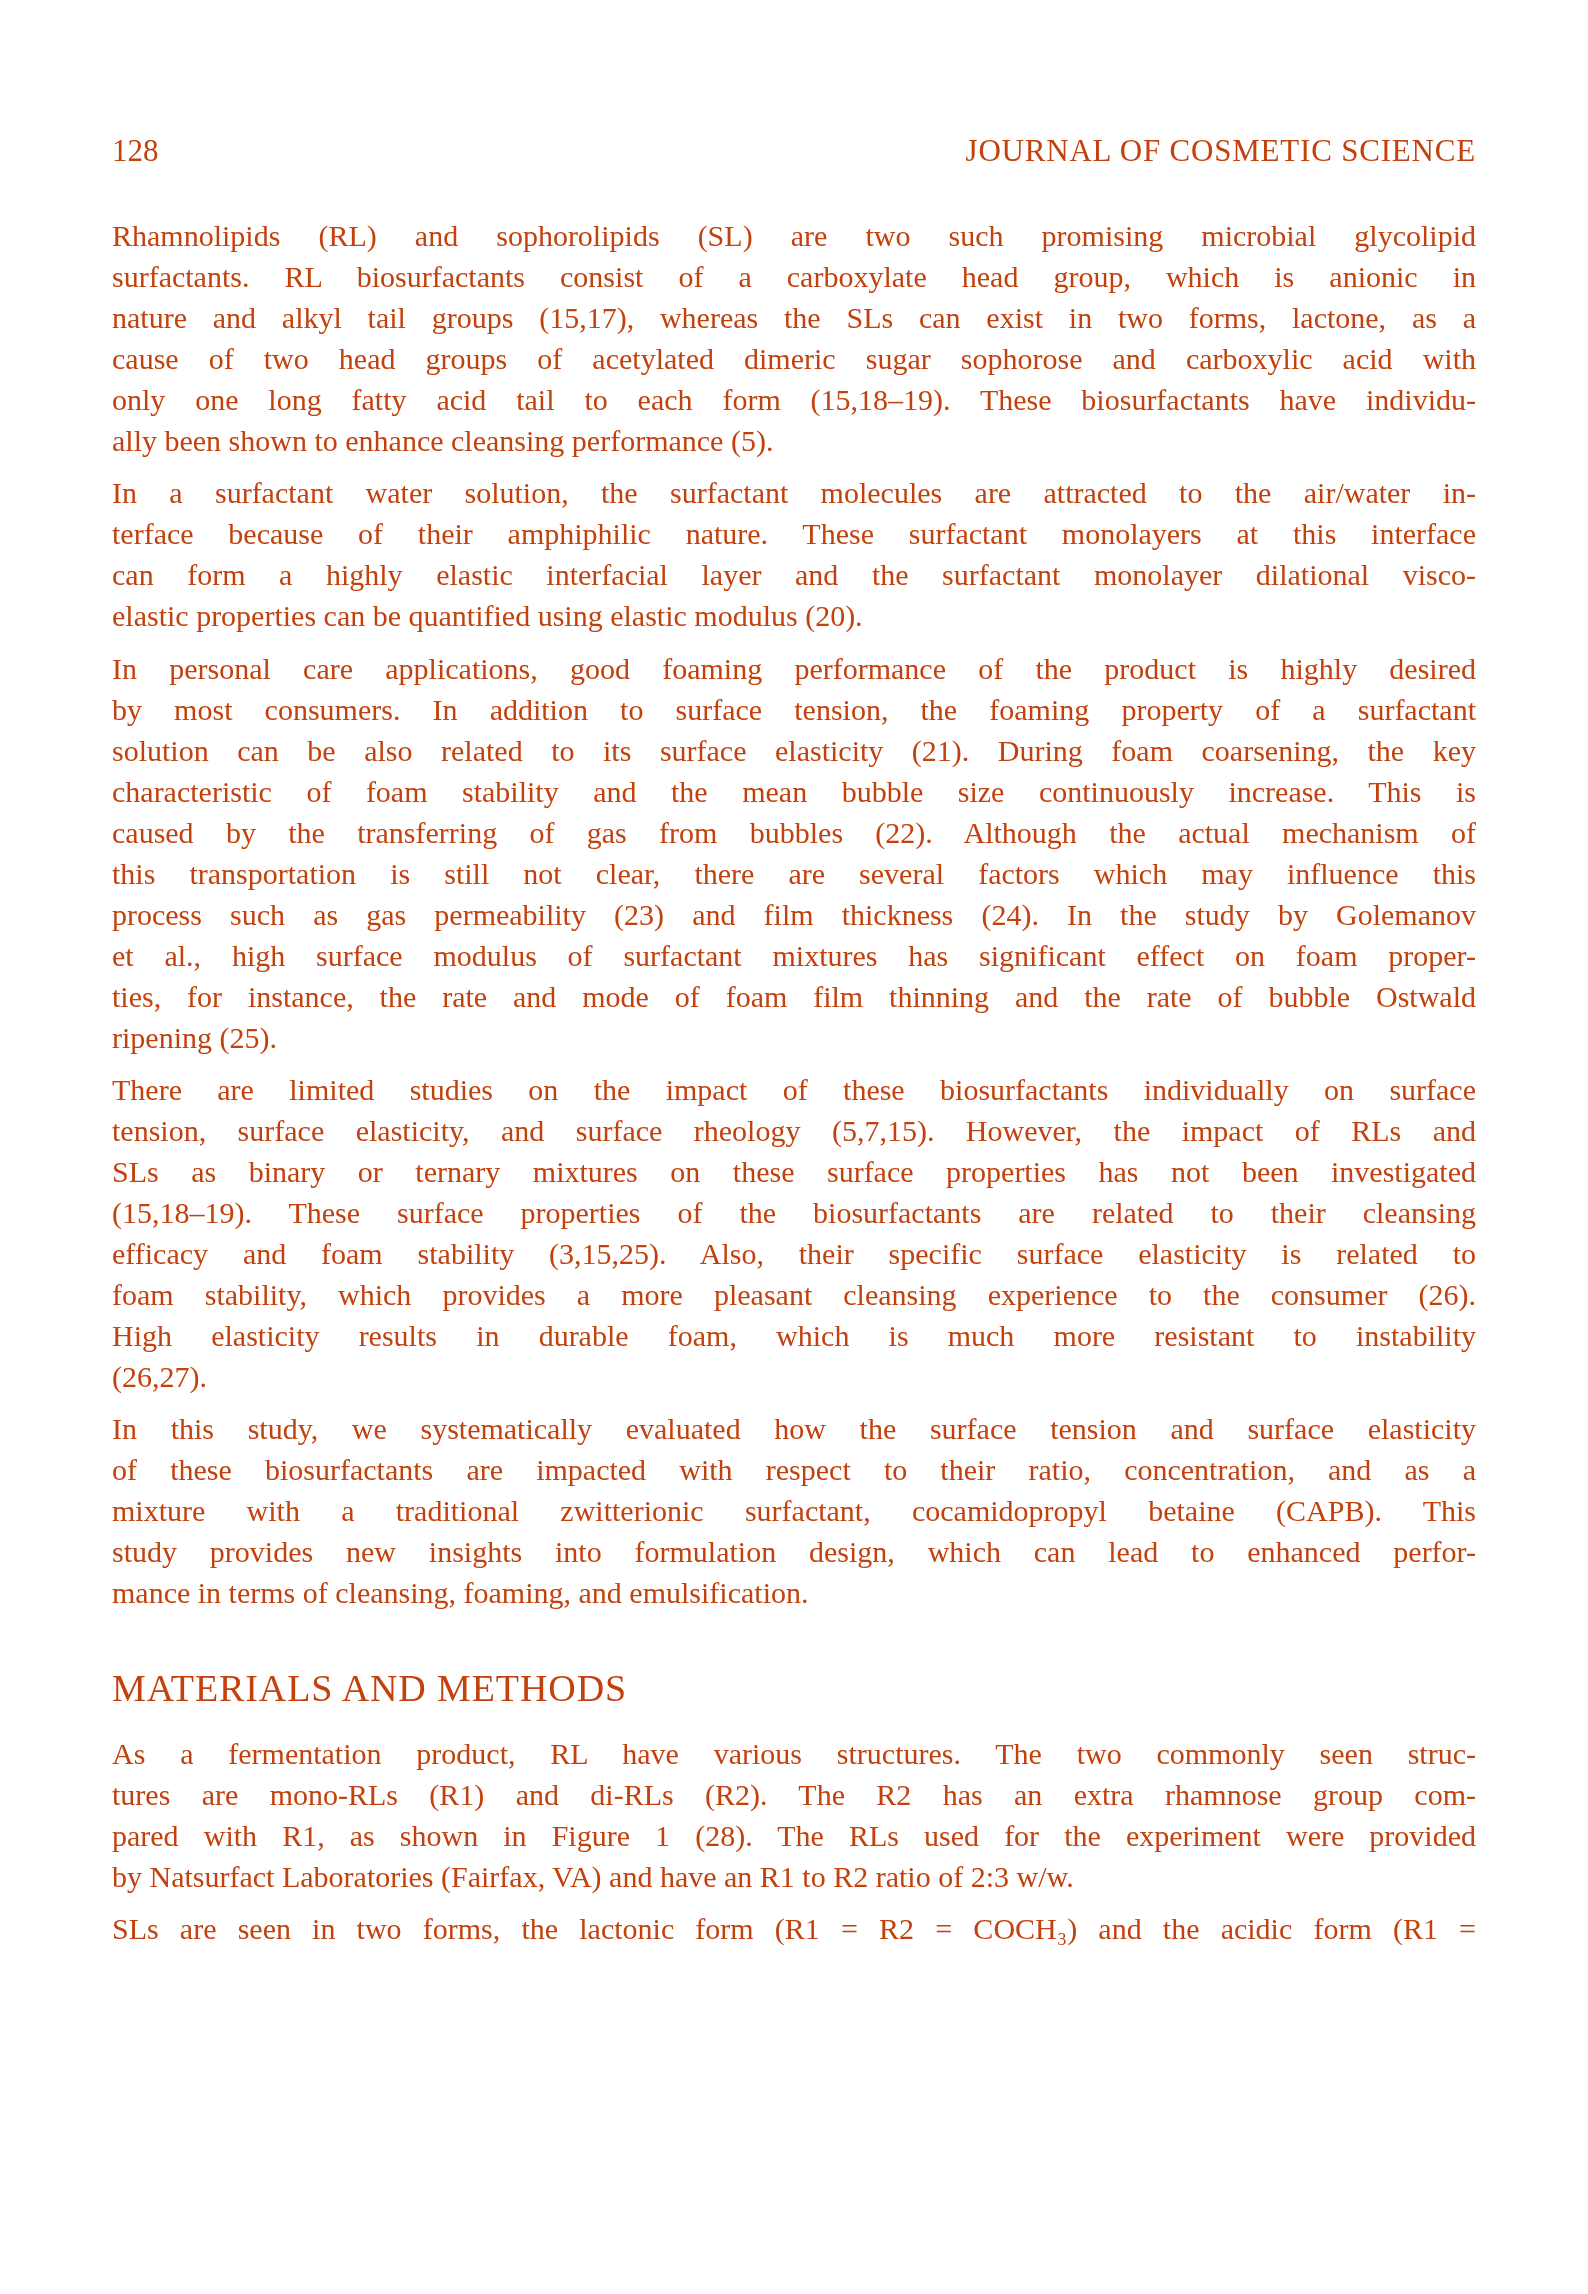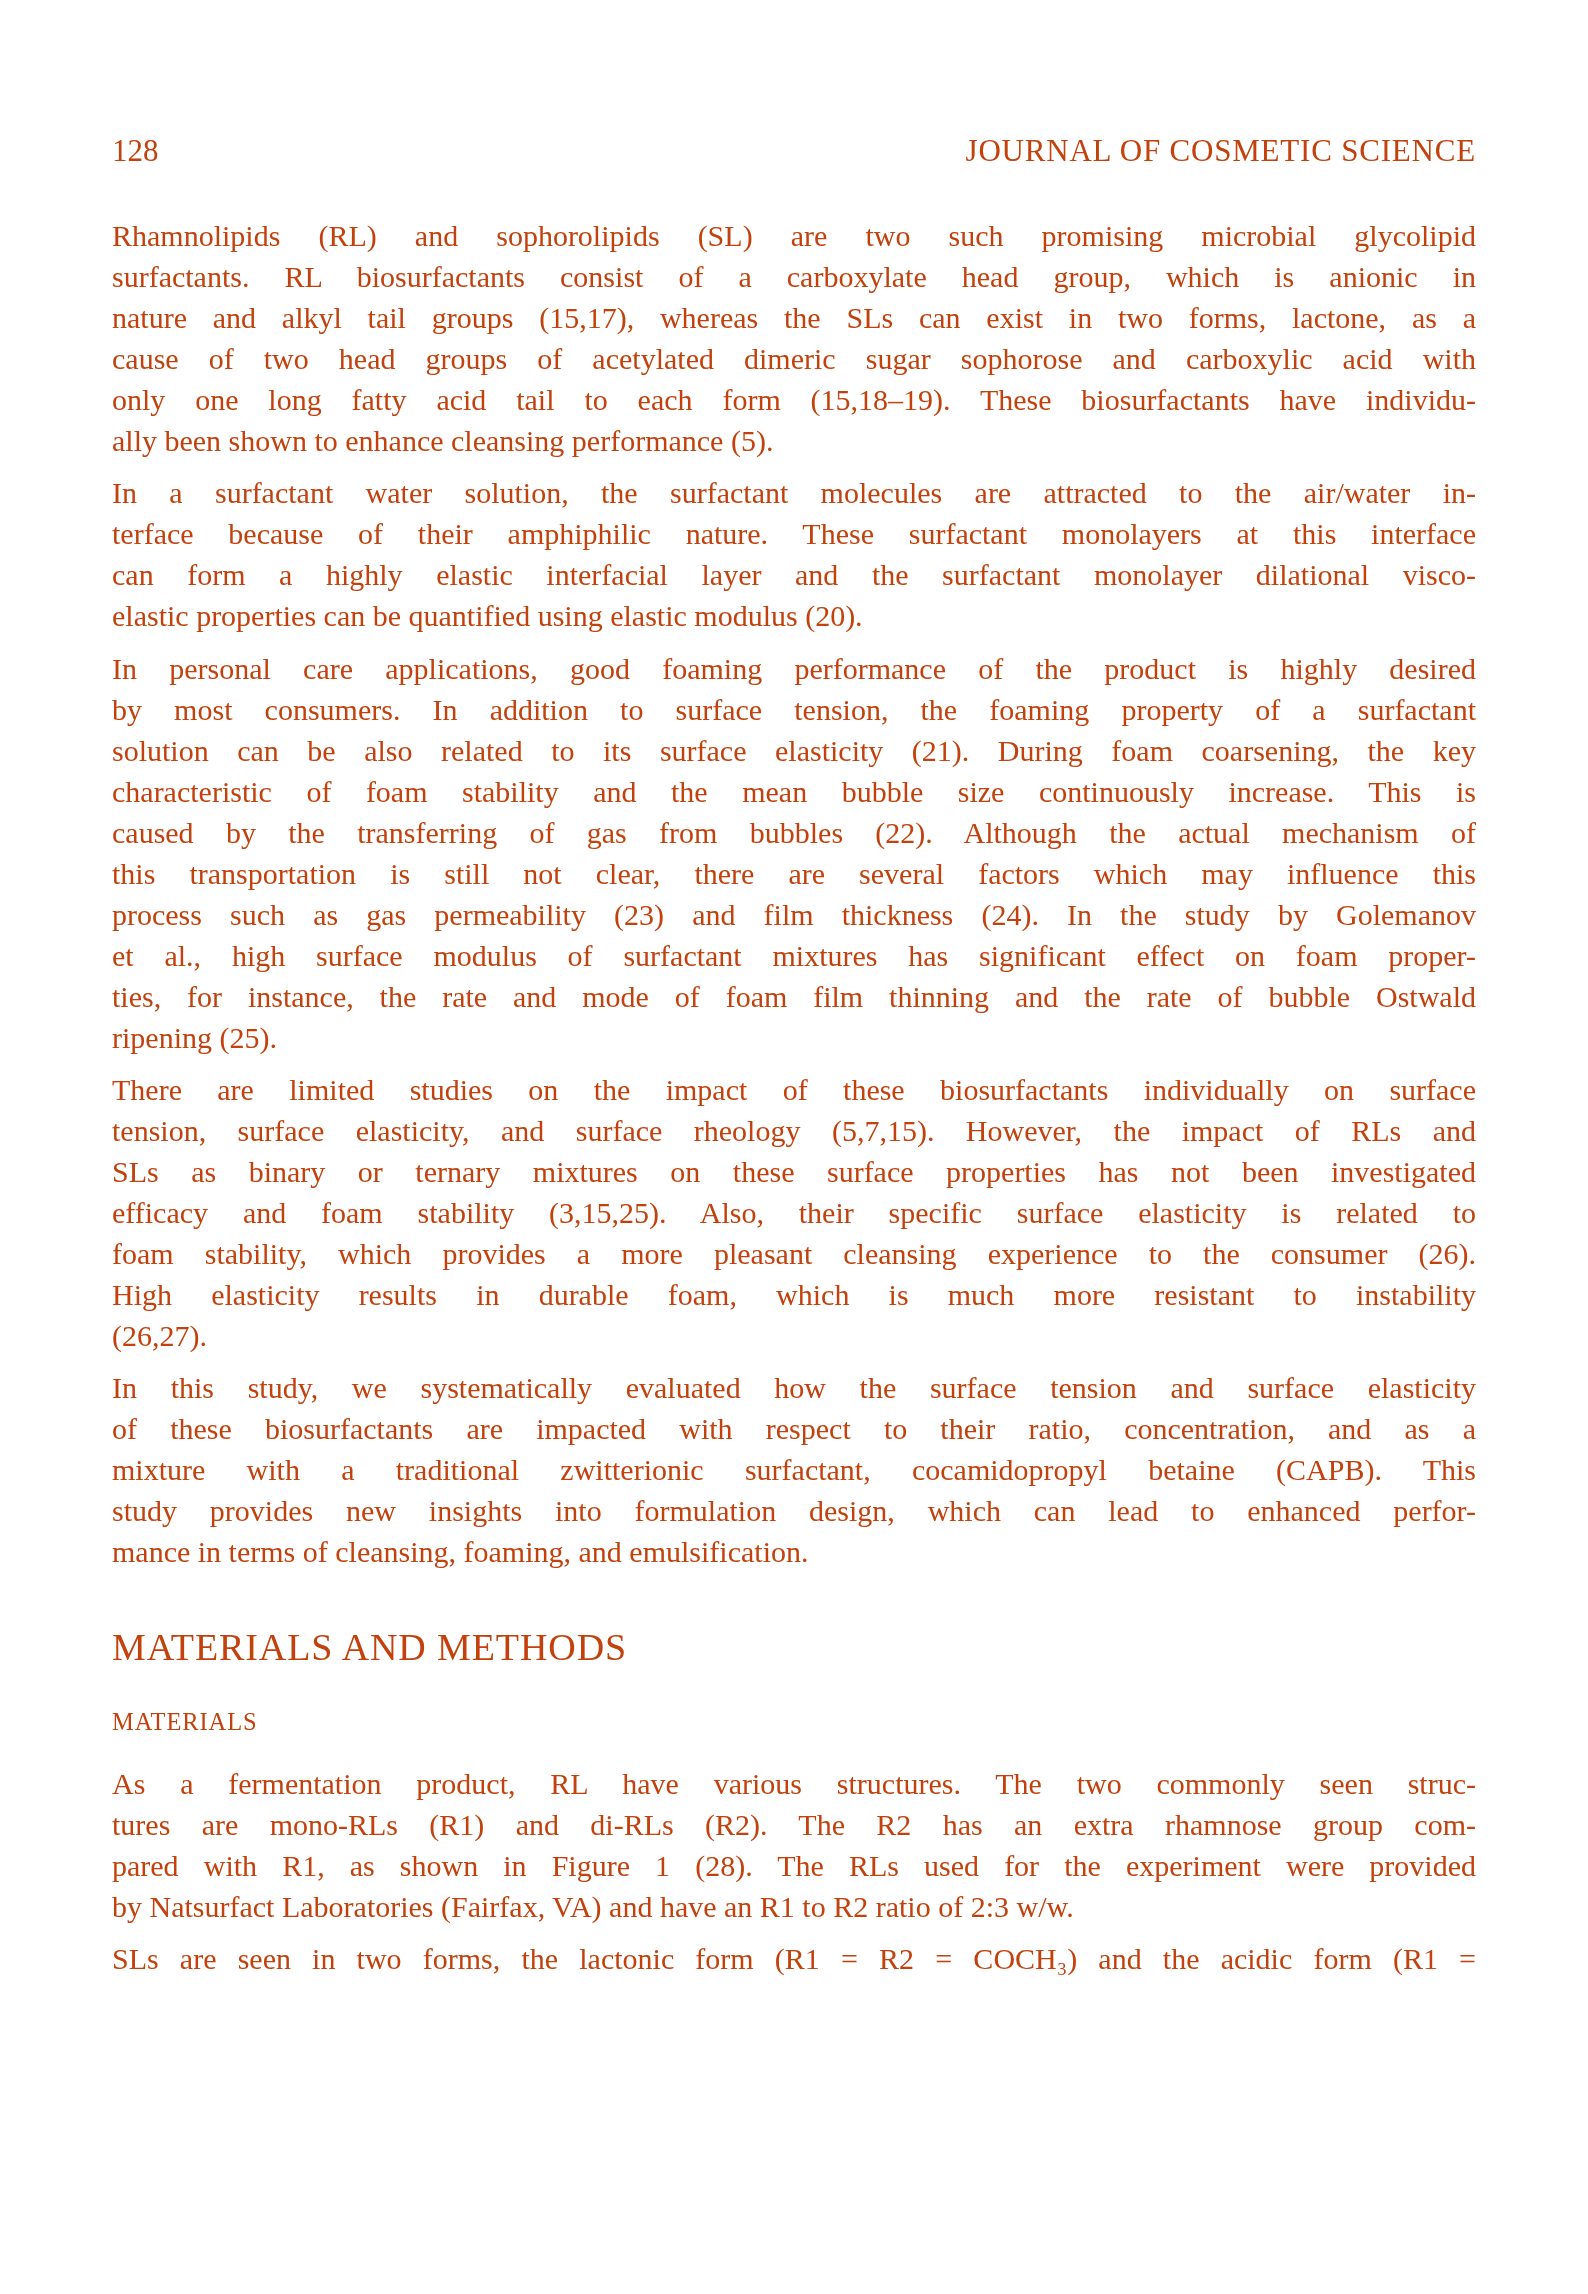--- a/index.html
+++ b/index.html
@@ -115,37 +115,37 @@
           <div class="line">this transportation is still not clear, there are several factors which may influence this</div>
           <div class="line">process such as gas permeability (23) and film thickness (24). In the study by Golemanov</div>
           <div class="line">et al., high surface modulus of surfactant mixtures has significant effect on foam proper-</div>
           <div class="line">ties, for instance, the rate and mode of foam film thinning and the rate of bubble Ostwald</div>
           <div class="line no-justify-last">ripening (25).</div>
         </div>
         <div class="para">
           <div class="line">There are limited studies on the impact of these biosurfactants individually on surface</div>
           <div class="line">tension, surface elasticity, and surface rheology (5,7,15). However, the impact of RLs and</div>
           <div class="line">SLs as binary or ternary mixtures on these surface properties has not been investigated</div>
+          <div class="line">(15,18–19). These surface properties of the biosurfactants are related to their cleansing</div>
           <div class="line">efficacy and foam stability (3,15,25). Also, their specific surface elasticity is related to</div>
           <div class="line">foam stability, which provides a more pleasant cleansing experience to the consumer (26).</div>
           <div class="line">High elasticity results in durable foam, which is much more resistant to instability</div>
           <div class="line no-justify-last">(26,27).</div>
         </div>
         <div class="para">
           <div class="line">In this study, we systematically evaluated how the surface tension and surface elasticity</div>
           <div class="line">of these biosurfactants are impacted with respect to their ratio, concentration, and as a</div>
           <div class="line">mixture with a traditional zwitterionic surfactant, cocamidopropyl betaine (CAPB). This</div>
           <div class="line">study provides new insights into formulation design, which can lead to enhanced perfor-</div>
           <div class="line no-justify-last">mance in terms of cleansing, foaming, and emulsification.</div>
         </div>
       </div>
 
     <h2 class="section-heading">MATERIALS AND METHODS</h2>
 
-    <h3 class="subsection-heading">MATERIALS</h3>
 
     <div class="para-group">
         <div class="para">
           <div class="line">As a fermentation product, RL have various structures. The two commonly seen struc-</div>
           <div class="line">tures are mono-RLs (R1) and di-RLs (R2). The R2 has an extra rhamnose group com-</div>
           <div class="line">pared with R1, as shown in Figure 1 (28). The RLs used for the experiment were provided</div>
           <div class="line no-justify-last">by Natsurfact Laboratories (Fairfax, VA) and have an R1 to R2 ratio of 2:3 w/w.</div>
         </div>
         <div class="para">
           <div class="line">SLs are seen in two forms, the lactonic form (R1 = R2 = COCH₃) and the acidic form (R1 =</div>

